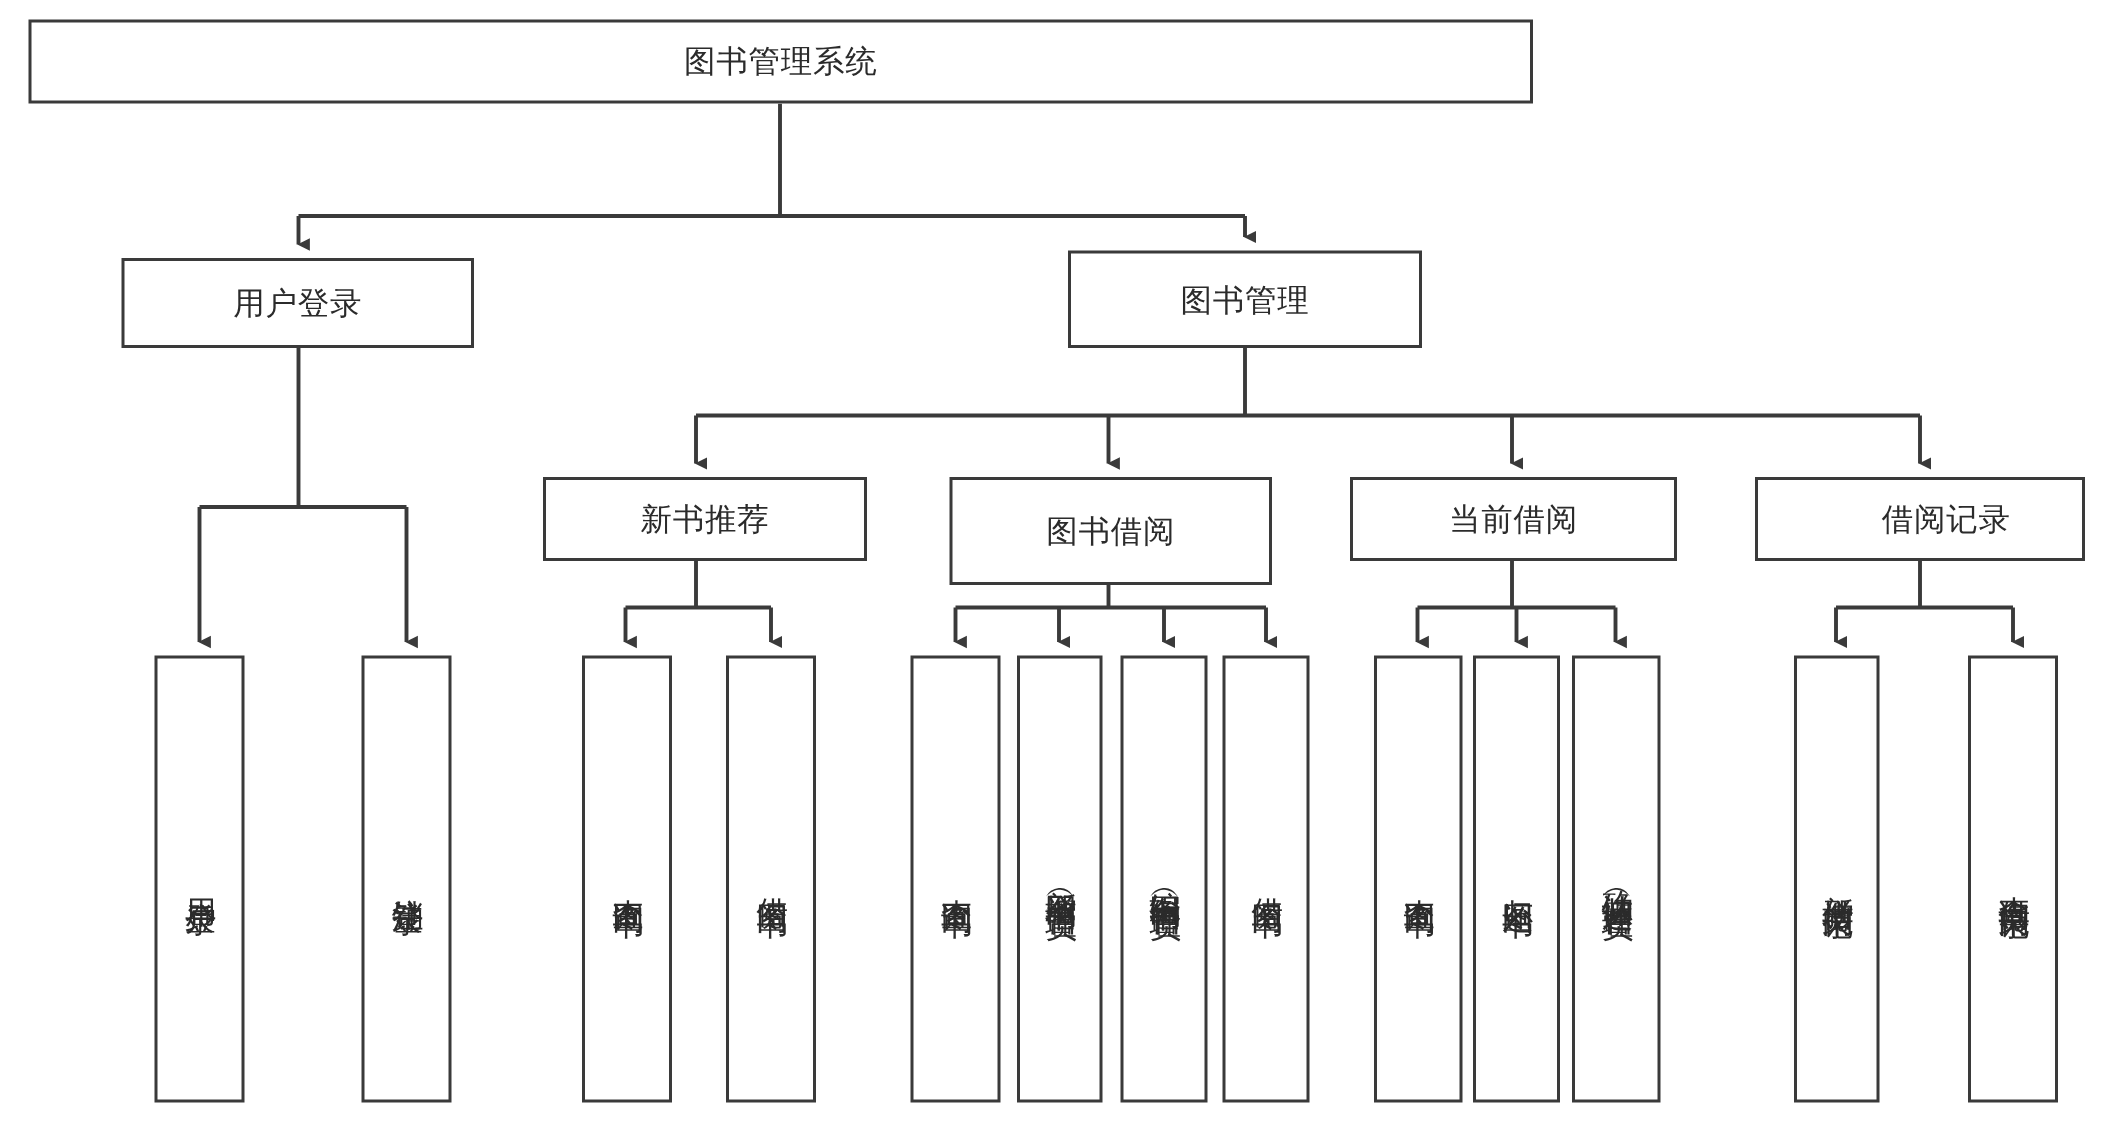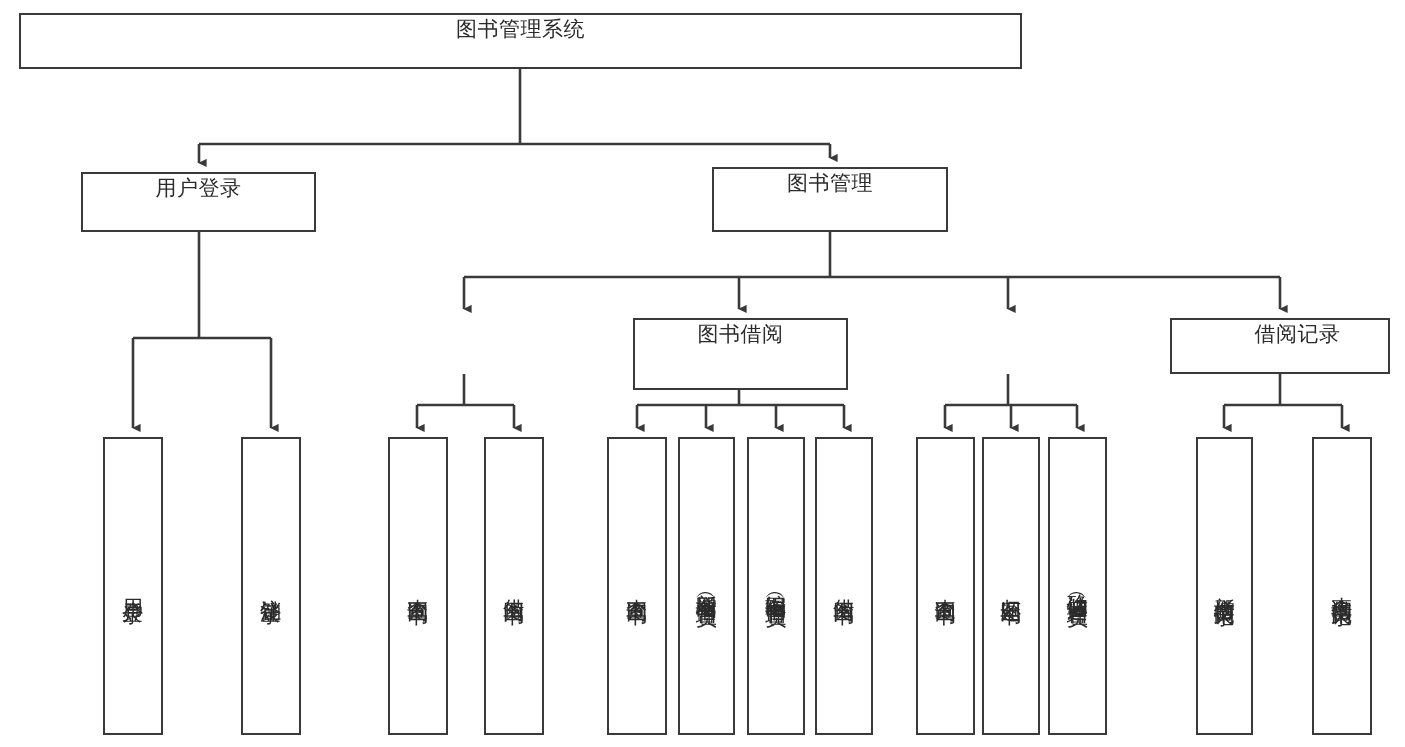--- a/index.html
+++ b/index.html
@@ -24,21 +24,21 @@
     top: 0;
     width: 1405px;
     height: 747px;
   }
   .node {
     position: absolute;
     box-sizing: border-box;
     background: #ffffff;
     border: 2.5px solid #3a3a3a;
     display: flex;
-    align-items: flex-start;
+    align-items: center;
     justify-content: center;
     color: #2b2b2b;
     z-index: 3;
   }
   .node.horizontal {
     font-size: 21px;
     letter-spacing: 0.5px;
   }
   .node.vertical {
     font-size: 21px;
@@ -128,22 +128,28 @@
     <span>图书管理系统</span>
   </div>
 
   <div class="node horizontal" style="left:81px; top:172px; width:235px; height:60px;">
     <span>用户登录</span>
   </div>
   <div class="node horizontal" style="left:712px; top:167px; width:236px; height:65px;">
     <span>图书管理</span>
   </div>
 
+  <div class="node horizontal" style="left:362px; top:318px; width:216px; height:56px;">
+    <span>新书推荐</span>
+  </div>
   <div class="node horizontal" style="left:633px; top:318px; width:215px; height:72px;">
     <span>图书借阅</span>
+  </div>
+  <div class="node horizontal" style="left:900px; top:318px; width:218px; height:56px;">
+    <span>当前借阅</span>
   </div>
   <div class="node horizontal" style="left:1170px; top:318px; width:220px; height:56px;padding-left:35px;">
     <span>借阅记录</span>
   </div>
 
   <div class="node vertical" style="left:103px; top:437px; width:60px; height:298px;">
     <span class="vtext">用户登录</span>
   </div>
   <div class="node vertical" style="left:241px; top:437px; width:60px; height:298px;">
     <span class="vtext">注销登录</span>

